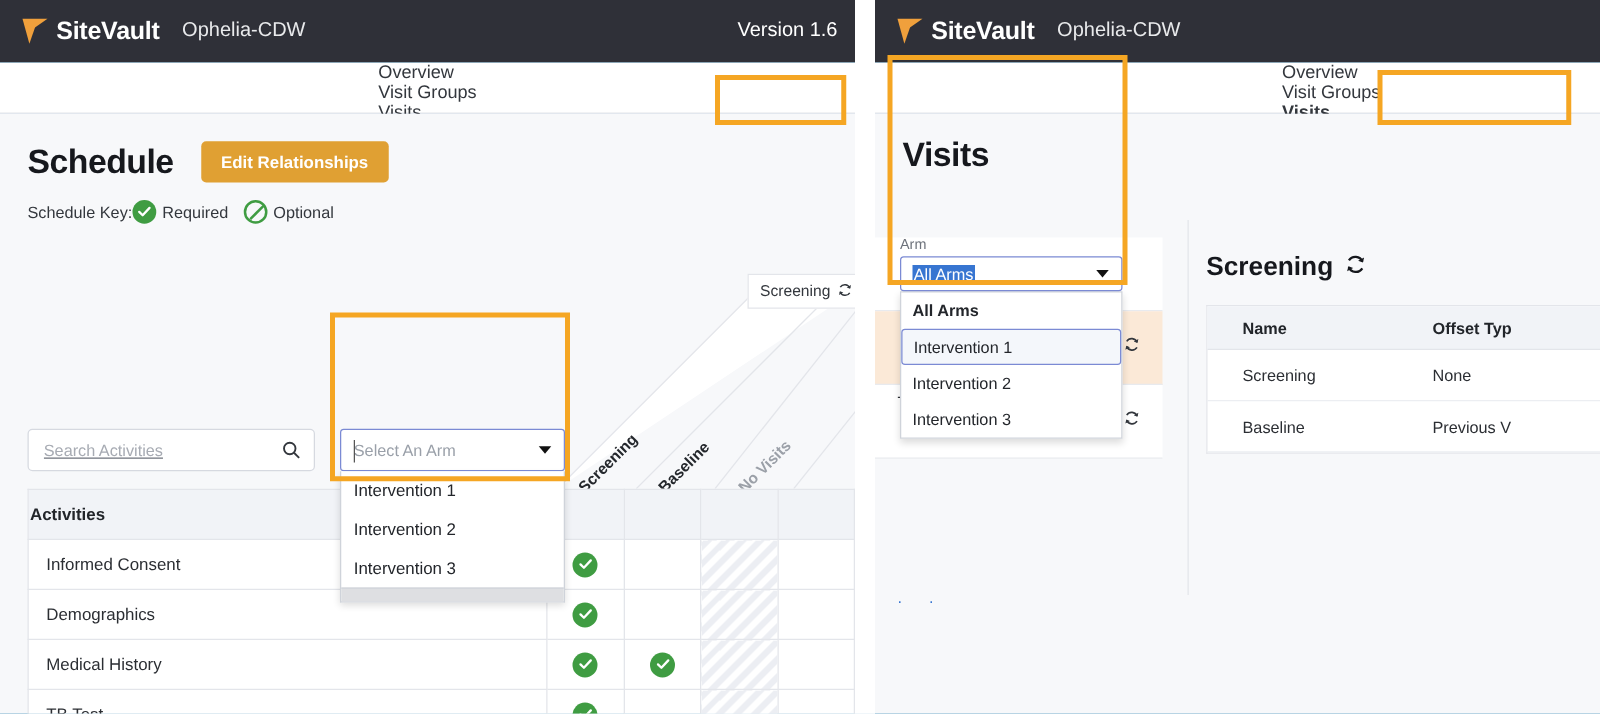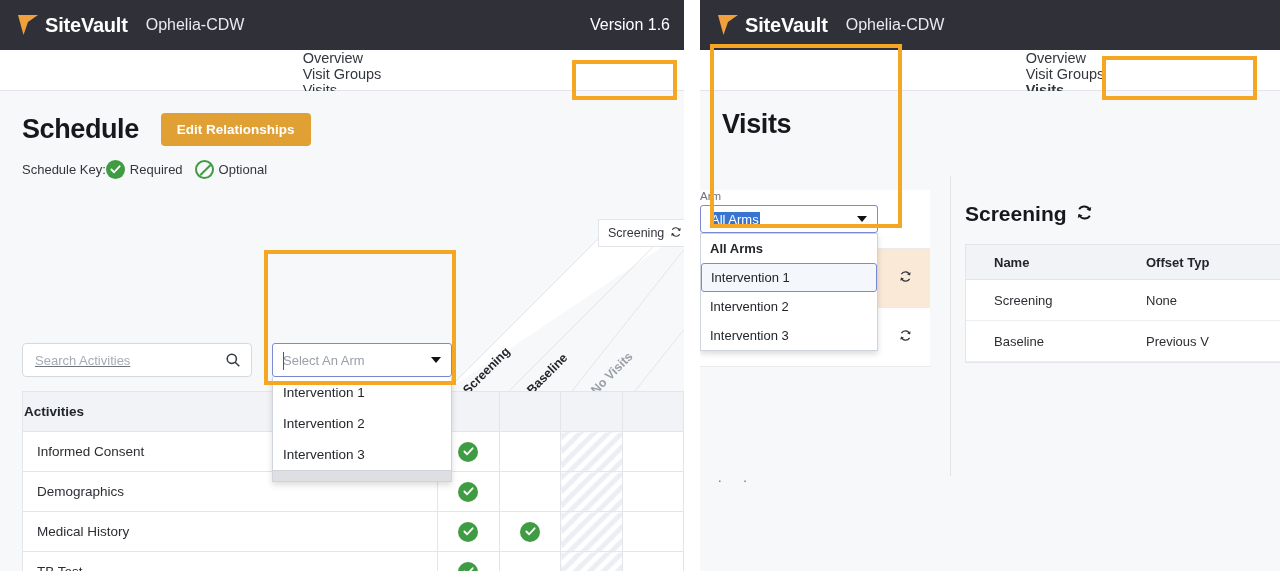--- a/index.html
+++ b/index.html
@@ -74,21 +74,21 @@
   .diag-label.muted{color:#9ba0a8;font-weight:bold;}
 
   .chip{position:absolute;left:598px;top:128px;height:26px;background:#fff;border:1px solid #e3e5ea;display:flex;align-items:center;padding:0 9px;font-size:12.5px;color:#33373d;z-index:5;}
   .chip .rf{margin-left:6px;}
 
   
   #right-panel .body-area{background:#f7f8fa;}
   #right-panel .page-title{font-size:27px;padding:18px 0 0 22px;}
   .r-content{position:relative;height:481px;}
 
-  .arm-field{position:absolute;left:0;top:50px;width:178px;z-index:25;}
+  .arm-field{position:absolute;left:20px;top:50px;width:178px;z-index:25;}
   .arm-field .lbl{font-size:11.5px;color:#6e737c;margin-bottom:3px;}
   .arm-field .sel{height:28px;background:#fff;border:1px solid #7b8ad4;border-radius:3px;display:flex;align-items:center;padding:0 9px;box-sizing:border-box;position:relative;}
   .sel .val{font-size:13px;color:#ffffff;background:#3775d1;padding:0 1px;}
   .arm-field .menu{background:#fff;border:1px solid #cfd3da;box-shadow:0 3px 6px rgba(0,0,0,.14);}
   .arm-field .menu .opt{height:29px;display:flex;align-items:center;padding:0 9px;font-size:13px;color:#23262b;box-sizing:border-box;}
   .arm-field .menu .opt.bold{font-weight:bold;}
   .arm-field .menu .opt.sel{background:#f4f7fb;}
 
   .behind-col{position:absolute;left:0;top:50px;width:230px;}
   .behind-row{height:58px;border-bottom:1px solid #e8eaee;background:#fff;position:relative;}

